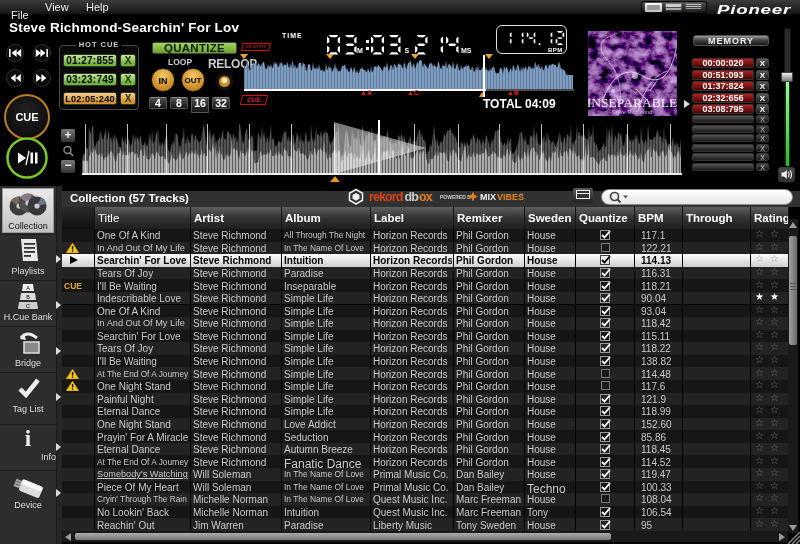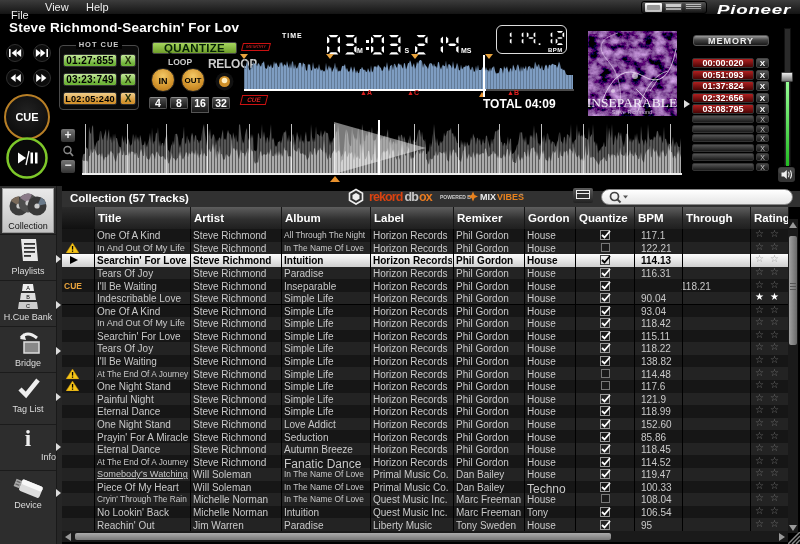--- a/index.html
+++ b/index.html
@@ -324,26 +324,26 @@
 <div class="abs" style="left:576px;top:190px;width:14px;height:9px;border:1px solid #eee;background:#333;"></div>
 <div class="abs" style="left:577px;top:193px;width:12px;height:1px;background:#eee;"></div>
 <div class="abs" style="left:601px;top:189px;width:192px;height:16px;background:linear-gradient(#fff,#e6e6e6);border-radius:8px;border:1px solid #888;"></div>
 <svg class="abs" style="left:608px;top:191px;" width="24" height="13" viewBox="0 0 24 13">
     <circle cx="6.5" cy="5.5" r="4" fill="none" stroke="#444" stroke-width="1.7"></circle>
     <line x1="9.4" y1="8.4" x2="12.5" y2="11.5" stroke="#444" stroke-width="2"></line>
     <polygon points="15,4.5 20,4.5 17.5,7.5" fill="#555"></polygon>
   </svg>
 <div class="abs" style="left:62px;top:207px;width:726px;height:22px;background:linear-gradient(#5e5e5e,#303030 55%,#1f1f1f);"></div>
 <div class="abs" style="left:62px;top:207px;width:32px;height:22px;background:linear-gradient(#2a2a2a,#101010);"></div>
-<div class="abs" style="left:98px;top:212px;color:#fff;font-size:11.5px;font-weight:bold;">Title</div>
+<div class="abs" style="left:98px;top:212px;color:#fff;font-size:11.5px;font-weight:normal;">Title</div>
 <div class="abs" style="left:194px;top:212px;color:#fff;font-size:11.5px;font-weight:bold;">Artist</div>
 <div class="abs" style="left:285px;top:212px;color:#fff;font-size:11.5px;font-weight:bold;">Album</div>
 <div class="abs" style="left:374px;top:212px;color:#fff;font-size:11.5px;font-weight:bold;">Label</div>
 <div class="abs" style="left:457px;top:212px;color:#fff;font-size:11.5px;font-weight:bold;">Remixer</div>
-<div class="abs" style="left:528px;top:212px;color:#fff;font-size:11.5px;font-weight:bold;">Gordon</div>
+<div class="abs" style="left:528px;top:212px;color:#fff;font-size:11.5px;font-weight:bold;">Sweden</div>
 <div class="abs" style="left:579px;top:212px;color:#fff;font-size:11.5px;font-weight:bold;">Quantize</div>
 <div class="abs" style="left:638px;top:212px;color:#fff;font-size:11.5px;font-weight:bold;">BPM</div>
 <div class="abs" style="left:686px;top:212px;color:#fff;font-size:11.5px;font-weight:bold;">Through</div>
 <div class="abs" style="left:754px;top:212px;color:#fff;font-size:11.5px;font-weight:bold;">Rating</div>
 <div class="abs" style="left:94px;top:207px;width:1px;height:22px;background:#151515;"></div>
 <div class="abs" style="left:190px;top:207px;width:1px;height:22px;background:#151515;"></div>
 <div class="abs" style="left:281px;top:207px;width:1px;height:22px;background:#151515;"></div>
 <div class="abs" style="left:370px;top:207px;width:1px;height:22px;background:#151515;"></div>
 <div class="abs" style="left:453px;top:207px;width:1px;height:22px;background:#151515;"></div>
 <div class="abs" style="left:524px;top:207px;width:1px;height:22px;background:#151515;"></div>
@@ -412,21 +412,21 @@
 <div class="abs" style="left:97px;top:280.5px;width:92px;color:#c9c9c9;font-size:10px;font-weight:normal;white-space:nowrap;overflow:hidden;">I'll Be Waiting</div>
 <div class="abs" style="left:193px;top:280.5px;width:88px;color:#c9c9c9;font-size:10px;font-weight:normal;white-space:nowrap;overflow:hidden;">Steve Richmond</div>
 <div class="abs" style="left:284px;top:280.5px;width:85px;color:#c9c9c9;font-size:10px;font-weight:normal;white-space:nowrap;overflow:hidden;">Inseparable</div>
 <div class="abs" style="left:373px;top:280.5px;width:79px;color:#c9c9c9;font-size:10px;font-weight:normal;white-space:nowrap;overflow:hidden;">Horizon Records</div>
 <div class="abs" style="left:456px;top:280.5px;width:67px;color:#c9c9c9;font-size:10px;font-weight:normal;white-space:nowrap;overflow:hidden;">Phil Gordon</div>
 <div class="abs" style="left:527px;top:280.5px;width:47px;color:#c9c9c9;font-size:10px;font-weight:normal;">House</div>
 <svg class="abs" style="left:600px;top:280.5px;" width="12" height="10" viewBox="0 0 12 10">
     <rect x="0.5" y="0.5" width="9" height="9" fill="none" stroke="#999" stroke-width="1"></rect>
     <path d="M2,5 L4.5,7.5 L10,1" stroke="#fff" stroke-width="1.8" fill="none"></path>
   </svg>
-<div class="abs" style="left:641px;top:280.5px;color:#c9c9c9;font-size:10px;font-weight:normal;margin-left:40px;">118.21</div>
+<div class="abs" style="left:641px;top:280.5px;color:#c9c9c9;font-size:10px;font-weight:normal;">118.21</div>
 <div class="abs" style="left:755px;top:278.5px;color:#777;font-size:10px;letter-spacing:6px;">☆☆</div>
 <div class="abs" style="left:62px;top:291.9px;width:726px;height:12.6px;background:#232323;"></div>
 <div class="abs" style="left:97px;top:293.1px;width:92px;color:#c9c9c9;font-size:10px;font-weight:normal;white-space:nowrap;overflow:hidden;">Indescribable Love</div>
 <div class="abs" style="left:193px;top:293.1px;width:88px;color:#c9c9c9;font-size:10px;font-weight:normal;white-space:nowrap;overflow:hidden;">Steve Richmond</div>
 <div class="abs" style="left:284px;top:293.1px;width:85px;color:#c9c9c9;font-size:10px;font-weight:normal;white-space:nowrap;overflow:hidden;">Simple Life</div>
 <div class="abs" style="left:373px;top:293.1px;width:79px;color:#c9c9c9;font-size:10px;font-weight:normal;white-space:nowrap;overflow:hidden;">Horizon Records</div>
 <div class="abs" style="left:456px;top:293.1px;width:67px;color:#c9c9c9;font-size:10px;font-weight:normal;white-space:nowrap;overflow:hidden;">Phil Gordon</div>
 <div class="abs" style="left:527px;top:293.1px;width:47px;color:#c9c9c9;font-size:10px;font-weight:normal;">House</div>
 <svg class="abs" style="left:600px;top:293.1px;" width="12" height="10" viewBox="0 0 12 10">
     <rect x="0.5" y="0.5" width="9" height="9" fill="none" stroke="#999" stroke-width="1"></rect>

